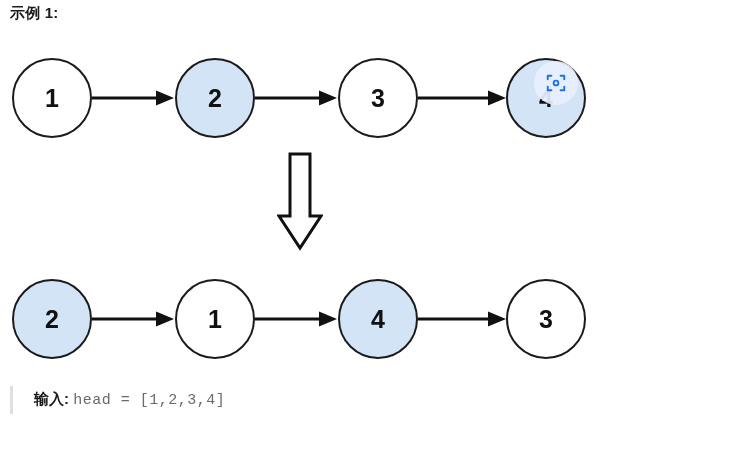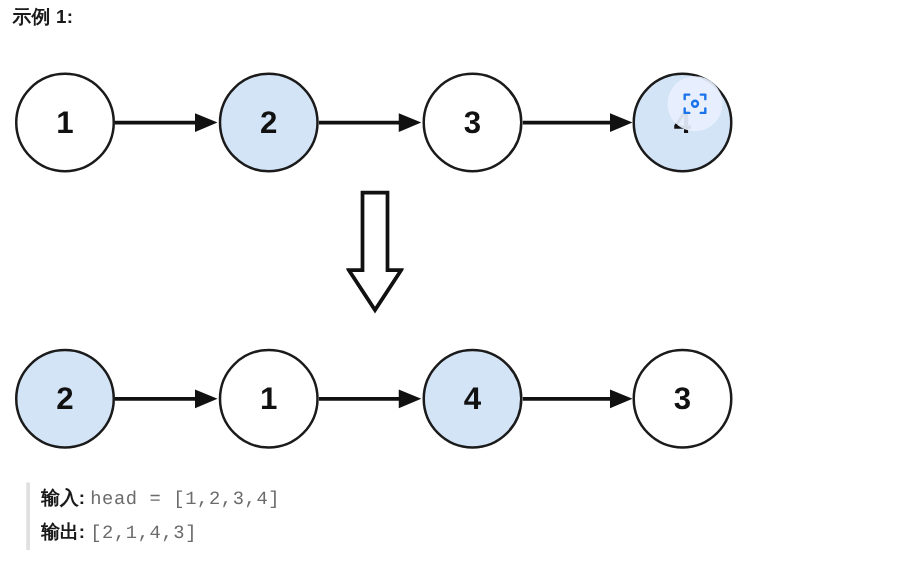--- a/index.html
+++ b/index.html
@@ -83,24 +83,24 @@
     background: rgba(232, 240, 254, 0.92);
     display: flex;
     align-items: center;
     justify-content: center;
     pointer-events: auto;
   }
 
   
   .io-block {
     position: absolute;
-    left: 21px;
+    left: 10px;
     top: 386px;
     width: 700px;
-    padding-left: 9px;
+    padding-left: 21px;
     border-left: 3px solid #e0e0e0;
     box-sizing: border-box;
   }
   .io-line {
     font-size: 15px;
     line-height: 26px;
     white-space: nowrap;
   }
   .io-key {
     font-weight: bold;
@@ -199,17 +199,13 @@
     <span class="node-label">3</span>
   </div>
 
 </div>
 
 <div class="io-block">
   <div class="io-line">
     <span class="io-key">输入:</span>
     <span class="io-val">head = [1,2,3,4]</span>
   </div>
-  <div class="io-line">
-    <span class="io-key">输出:</span>
-    <span class="io-val">[2,1,4,3]</span>
-  </div>
 </div>
 
 </body></html>

